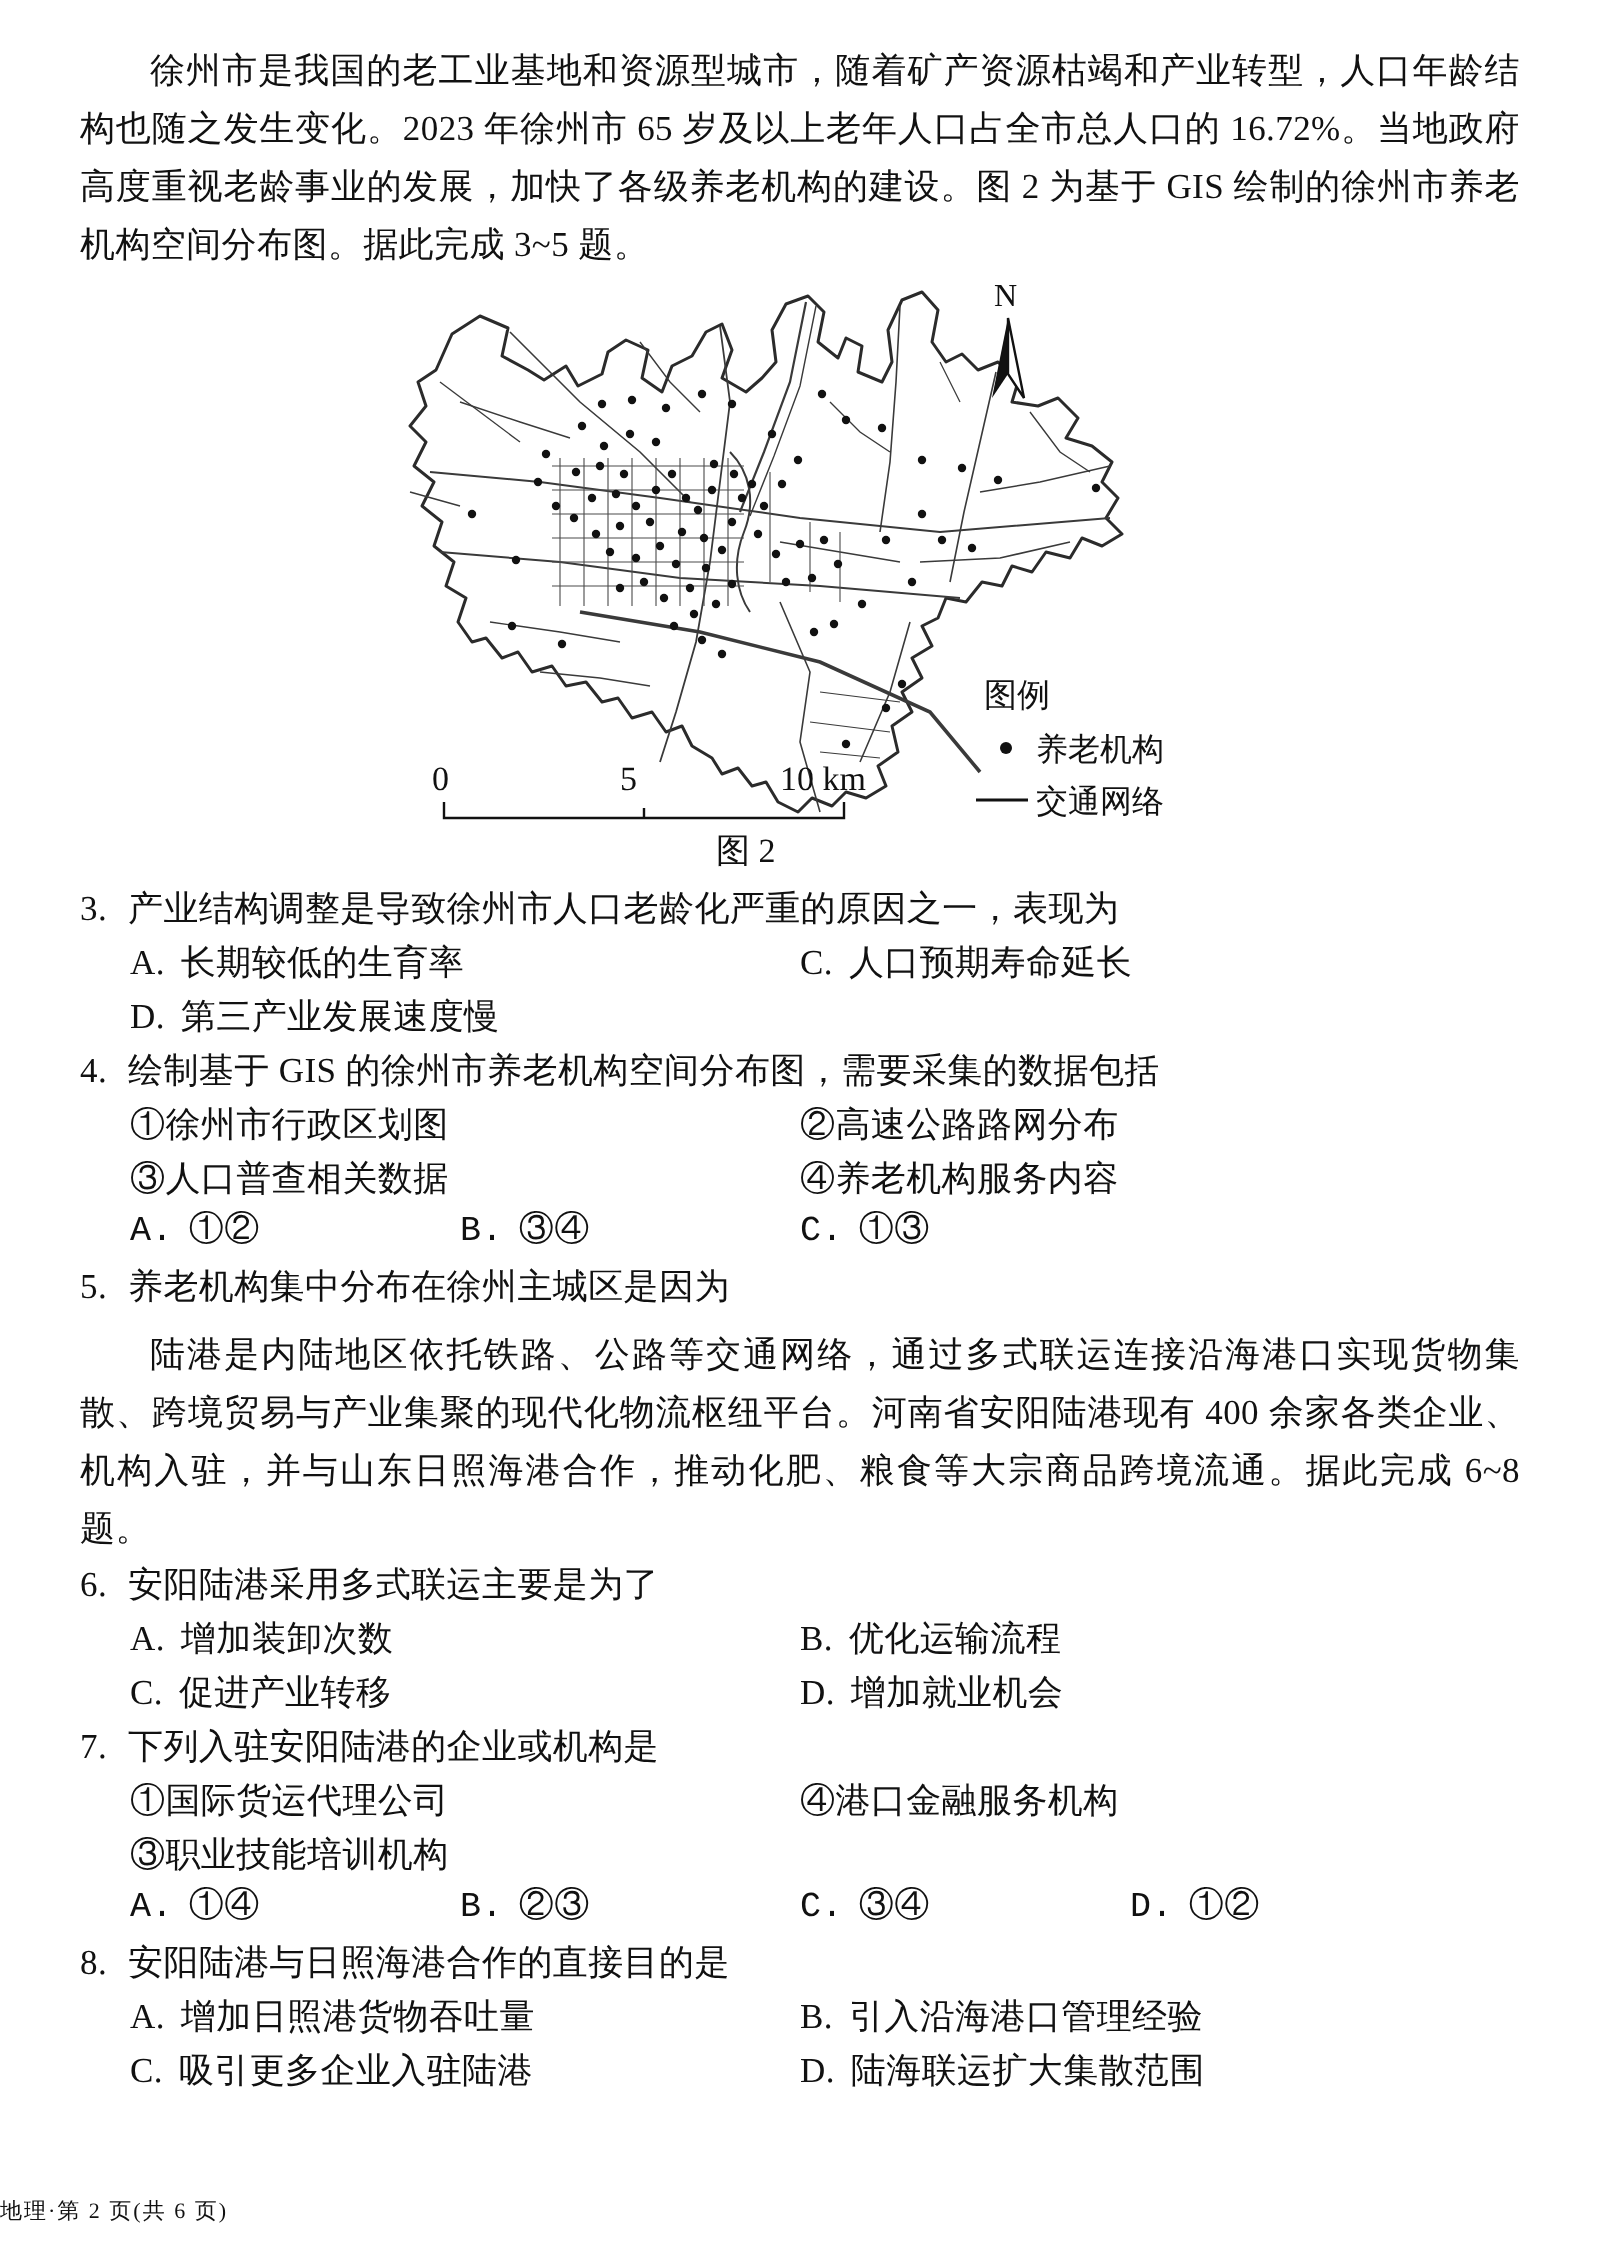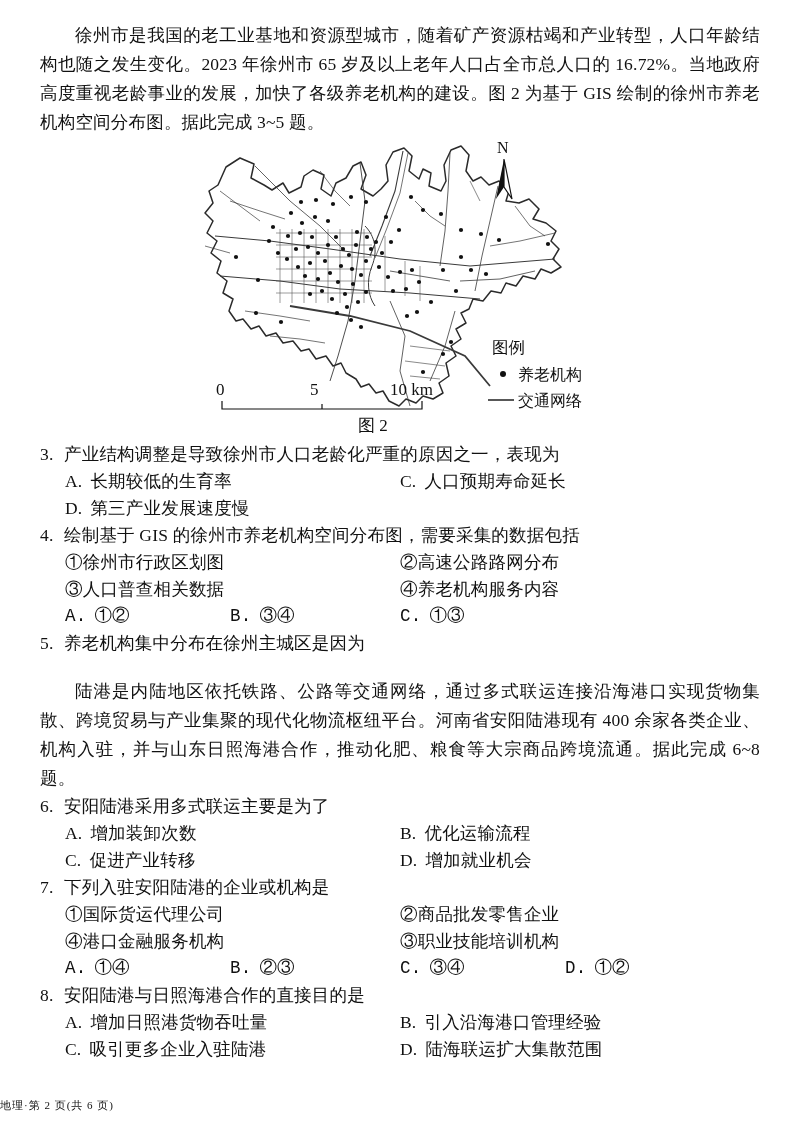--- a/index.html
+++ b/index.html
@@ -7,21 +7,21 @@
     width:800px;height:1131px;background:#ffffff;color:#111;
     font-family:"Liberation Serif","DejaVu Serif",serif;
     -webkit-font-smoothing:antialiased;
   }
   .page{position:relative;width:800px;height:1131px;overflow:hidden;}
   .para{
     width:720px;margin:0 40px;font-size:17.5px;line-height:29px;
     text-align:justify;text-indent:2em;letter-spacing:.2px;
   }
   .para.first{padding-top:21px;}
-  .para.second{margin-top:20px;}
+  .para.second{margin-top:6px;}
   .figure{position:relative;width:440px;height:296px;margin:4px 0 4px 160px;}
   .figure svg{display:block;}
   .question{margin:0 40px;font-size:17.5px;letter-spacing:.2px;}
   .stem{display:flex;line-height:27px;}
   .qnum{min-width:24px;flex:0 0 auto;}
   .opts2{display:grid;grid-template-columns:335px 1fr;padding-left:25px;line-height:27px;}
   .opts4{display:grid;grid-template-columns:165px 170px 165px 1fr;padding-left:25px;line-height:27px;font-family:Liberation Mono, monospace;}
   .opt-label{display:inline-block;margin-right:8px;}
   .footer{
     position:absolute;left:0;bottom:18px;width:100%;text-align:left;
@@ -238,21 +238,20 @@
     </div>
   </div>
 
   <div class="question">
     <div class="stem">
       <span class="qnum">7.</span>
       <span>下列入驻安阳陆港的企业或机构是</span>
     </div>
     <div class="opts2">
       <span>①国际货运代理公司</span>
-      <span>②商品批发零售企业</span>
       <span>④港口金融服务机构</span>
       <span>③职业技能培训机构</span>
     </div>
     <div class="opts4">
       <span><span class="opt-label">A.</span><span>①④</span></span>
       <span><span class="opt-label">B.</span><span>②③</span></span>
       <span><span class="opt-label">C.</span><span>③④</span></span>
       <span><span class="opt-label">D.</span><span>①②</span></span>
     </div>
   </div>

